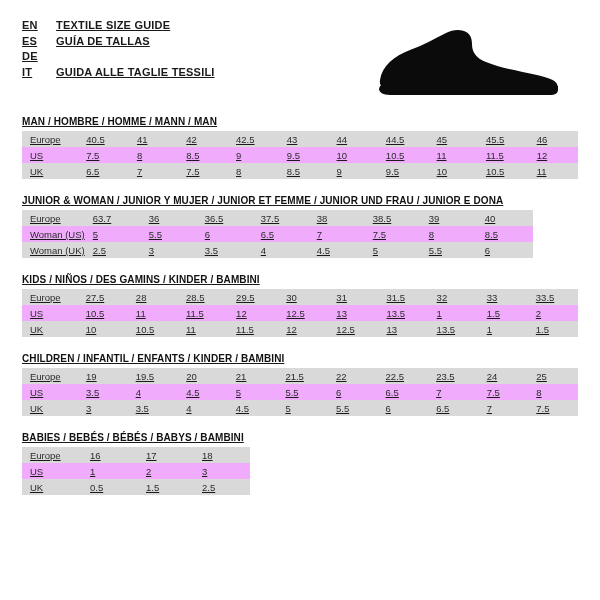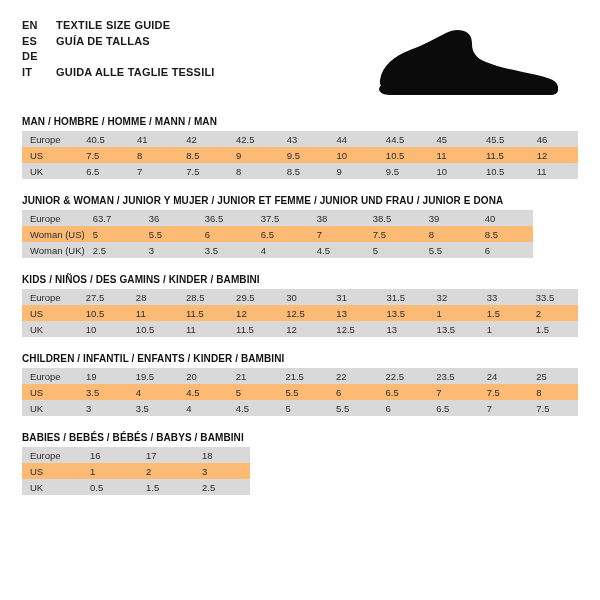--- a/index.html
+++ b/index.html
@@ -10,20 +10,21 @@
     height: 600px;
     background: #ffffff;
     font-family: "Liberation Sans", sans-serif;
     color: #1a1a1a;
   }
   .page {
     position: relative;
     width: 600px;
     height: 472px;
     padding: 18px 22px 0 22px;
+    text-decoration: underline;
   }
   
   .header {
     display: flex;
     align-items: flex-start;
     justify-content: space-between;
   }
   .lang-block {
     display: flex;
     flex-direction: column;
@@ -76,21 +77,21 @@
   }
   table.size td {
     height: 16px;
     padding: 0 0 0 8px;
     text-align: left;
     color: #2b2b2b;
     white-space: nowrap;
     overflow: hidden;
   }
   table.size tr.shaded td { background: #d9d9d9; }
-  table.size tr.plain td { background: #fdba74; }
+  table.size tr.plain td { background: #f0abfc; }
   td.label { color: #2b2b2b; }
 </style>
 </head>
 <body>
 
 <div class="page">
 
   <div class="header">
     <div class="lang-block">
       <div class="lang-row">

